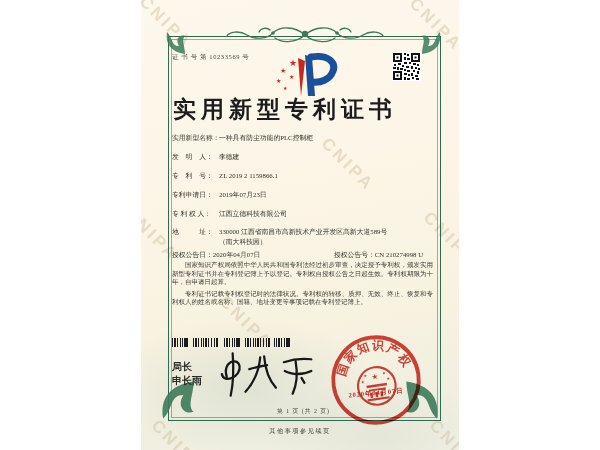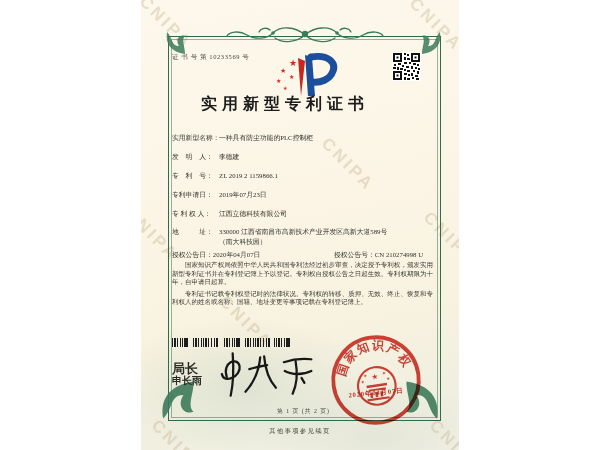--- a/index.html
+++ b/index.html
@@ -41,21 +41,21 @@
   .flourish{position:absolute;color:#3c7a59;}
   
   .cert-no{
     position:absolute;left:31px;top:53px;
     font-size:6.5px;letter-spacing:.6px;color:#4a4a44;
   }
   .logo{position:absolute;left:130px;top:52px;width:70px;height:46px;}
   .qr{position:absolute;left:251px;top:52px;width:29px;height:29px;}
   .title{
     position:absolute;left:27px;top:94px;width:229px;
-    text-align:center;font-size:16px;font-weight:700;color:#1c1c1c;
+    text-align:center;font-size:23px;font-weight:700;color:#1c1c1c;
     letter-spacing:5px;text-indent:5px;white-space:nowrap;
   }
   
   .frow{position:absolute;left:31px;width:256px;font-size:6.8px;color:#35352f;white-space:nowrap;}
   .flabel{display:inline-block;width:47px;color:#35352f;}
   .fvalue{color:#2f2f2a;}
   .addr2{position:absolute;left:78px;top:237px;font-size:6.8px;color:#2f2f2a;}
   .grant-right{position:absolute;left:162px;top:0;}
   
   .paras{
@@ -68,21 +68,21 @@
   
   .barcode{
     position:absolute;left:31px;top:338px;width:118px;height:9px;
     background:repeating-linear-gradient(90deg,
       #1d1d1d 0 1.1px,transparent 1.1px 2.1px,
       #1d1d1d 2.1px 4.2px,transparent 4.2px 5.0px,
       #1d1d1d 5.0px 5.8px,transparent 5.8px 8.2px,
       #1d1d1d 8.2px 8.9px,transparent 8.9px 10.4px);
   }
   
-  .director-label{position:absolute;left:31px;top:360px;font-size:13px;font-weight:700;color:#2b2b26;}
+  .director-label{position:absolute;left:31px;top:360px;font-size:10px;font-weight:700;color:#2b2b26;}
   .director-name{position:absolute;left:31px;top:374px;font-size:10px;font-weight:700;color:#2b2b26;}
   .signature{position:absolute;left:72px;top:349px;width:118px;height:50px;}
   
   .seal{
     position:absolute;left:188px;top:333px;width:94px;height:94px;
     transform:rotate(-8deg);
     mix-blend-mode:multiply;opacity:.93;
   }
   .seal-date{
     position:absolute;left:188px;top:389px;width:94px;

